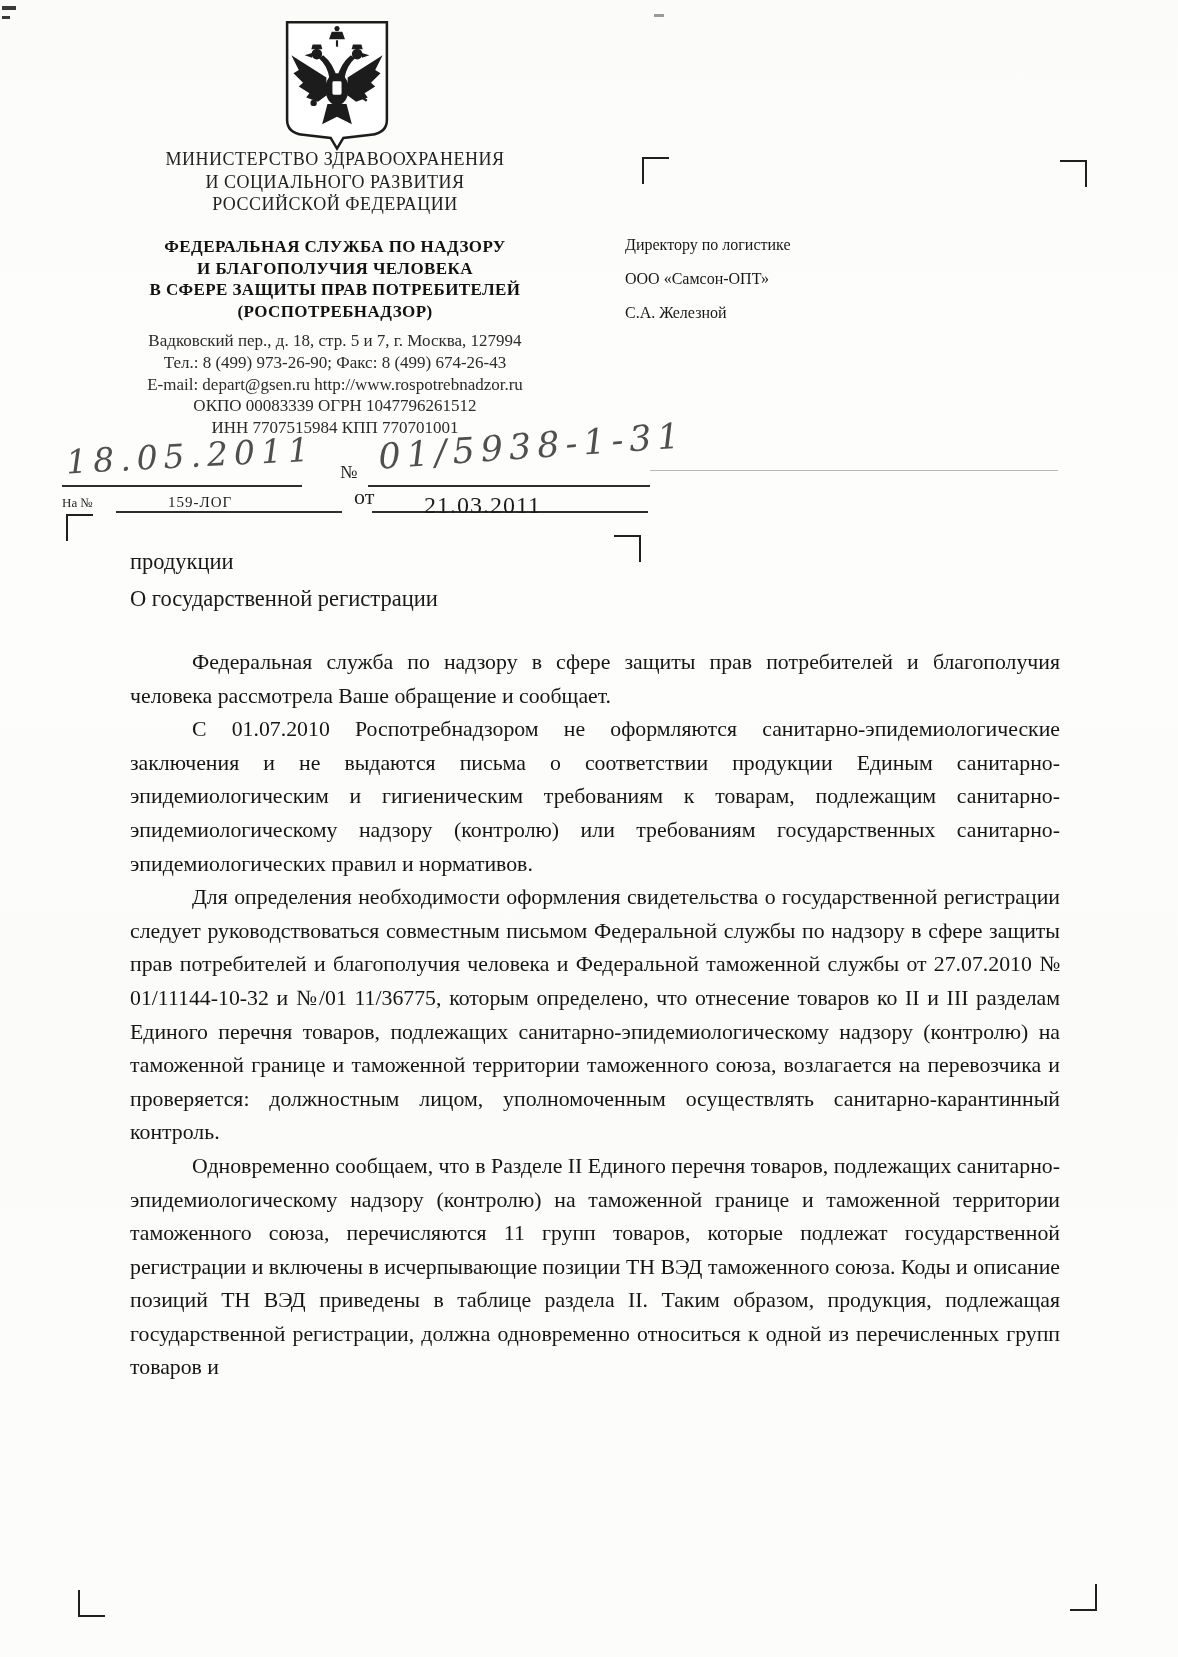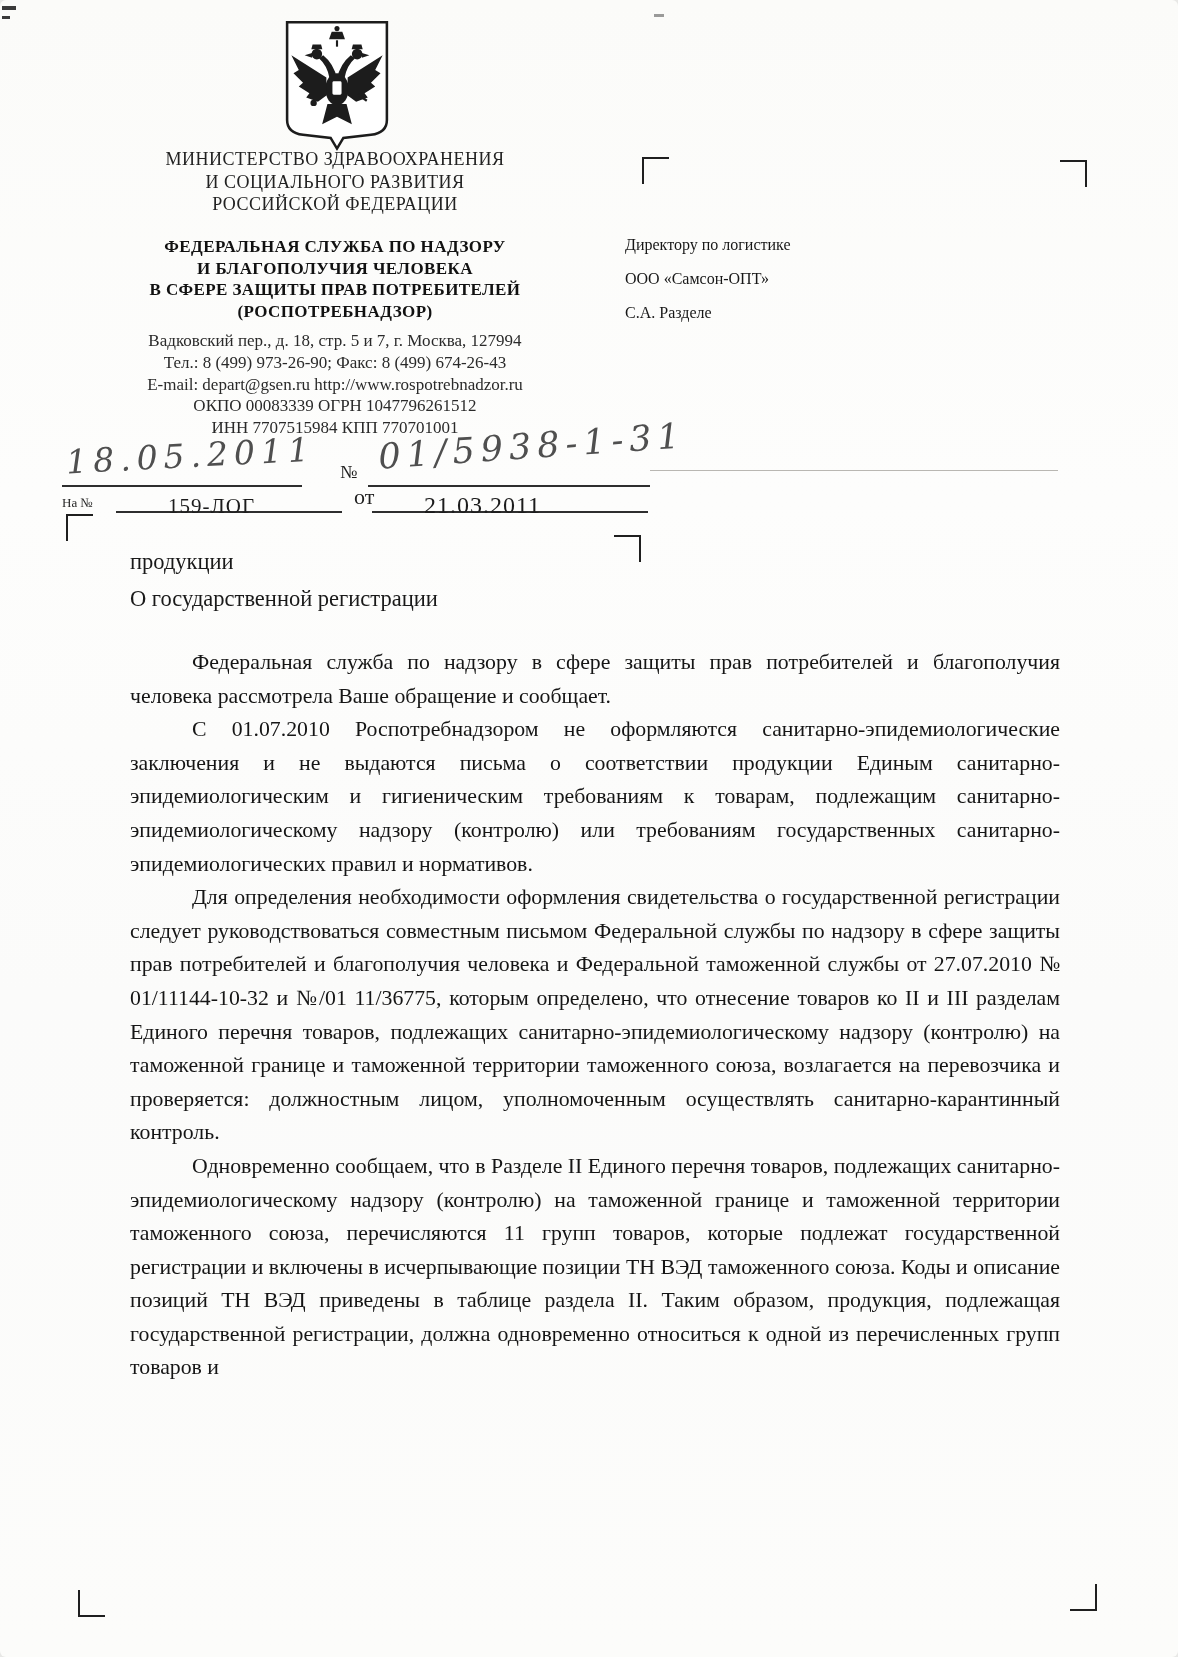--- a/index.html
+++ b/index.html
@@ -5,21 +5,20 @@
   html,body{margin:0;padding:0;background:#e8e8e6;}
   .page{
     position:relative;
     width:1178px;height:1657px;
     margin:0 auto;
     background:
       linear-gradient(180deg,#fbfbf9 0%,#fdfdfc 30%,#fbfbfa 60%,#fcfcfa 100%);
     font-family:"Liberation Serif","DejaVu Serif",serif;
     color:#1c1c1c;
     overflow:hidden;
-    border-radius:6px;
   }
   .abs{position:absolute;}
 
   
   .emblem-wrap{left:278px;top:18px;width:118px;height:138px;}
   .lh-block{left:100px;width:470px;text-align:center;}
   .ministry{top:148px;font-size:18px;line-height:22.5px;letter-spacing:.5px;color:#222;}
   .service{top:236px;font-size:17px;line-height:21.5px;font-weight:bold;letter-spacing:.4px;color:#111;}
   .contacts{top:330px;font-size:17px;line-height:21.8px;color:#2a2a2a;}
 
@@ -33,21 +32,21 @@
     font-family:"DejaVu Serif",serif;
     font-style:italic;
     color:#4f4f4f;
   }
   .hand-date{left:66px;top:436px;font-size:33px;letter-spacing:6px;transform:rotate(-3deg);}
   .hand-num{left:378px;top:426px;font-size:35px;letter-spacing:6px;transform:rotate(-4deg);white-space:nowrap;}
   .lbl{font-size:18px;color:#1f1f1f;}
   .num-label{left:340px;top:462px;}
   .na-label{left:62px;top:495px;font-size:13px;}
   .ot-label{left:354px;top:484px;font-size:22px;}
-  .reply-num{left:168px;top:494px;font-size:21px;letter-spacing:1px;}
+  .reply-num{left:168px;top:494px;font-size:15px;letter-spacing:1px;}
   .reply-date{left:424px;top:492px;font-size:24px;letter-spacing:1px;}
 
   
   .corner{position:absolute;width:25px;height:25px;}
   .corner.tl{border-top:2px solid #1f1f1f;border-left:2px solid #1f1f1f;}
   .corner.tr{border-top:2px solid #1f1f1f;border-right:2px solid #1f1f1f;}
   .corner.bl{border-bottom:2px solid #1f1f1f;border-left:2px solid #1f1f1f;}
   .corner.br{border-bottom:2px solid #1f1f1f;border-right:2px solid #1f1f1f;}
 
   
@@ -114,21 +113,21 @@
     <div>ОКПО 00083339  ОГРН 1047796261512</div>
     <div>ИНН 7707515984  КПП 770701001</div>
   </div>
 
   <div class="corner tl" style="left:642px;top:157px;"></div>
   <div class="corner tr" style="left:1060px;top:160px;"></div>
 
   <div class="abs recipient">
     <div>Директору по логистике</div>
     <div>ООО «Самсон-ОПТ»</div>
-    <div>С.А. Разделе</div>
+    <div>С.А. Железной</div>
   </div>
 
   <div class="abs hand hand-date">18.05.2011</div>
   <div class="rule" style="left:62px;top:485px;width:240px;"></div>
   <div class="abs lbl num-label">№</div>
   <div class="abs hand hand-num">01/5938-1-31</div>
   <div class="rule" style="left:368px;top:485px;width:282px;"></div>
   <div class="rule faint" style="left:650px;top:470px;width:408px;"></div>
 
   <div class="abs lbl na-label">На №</div>

